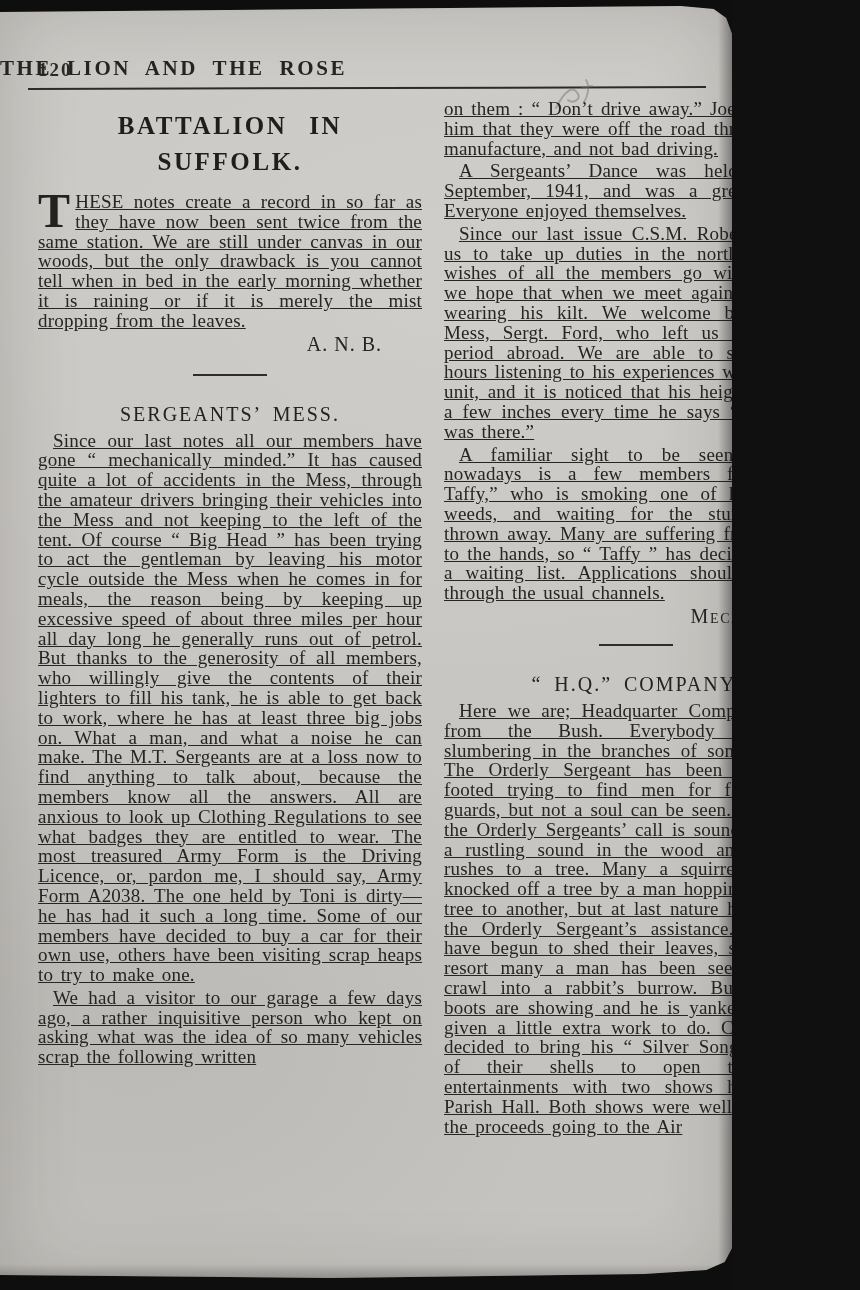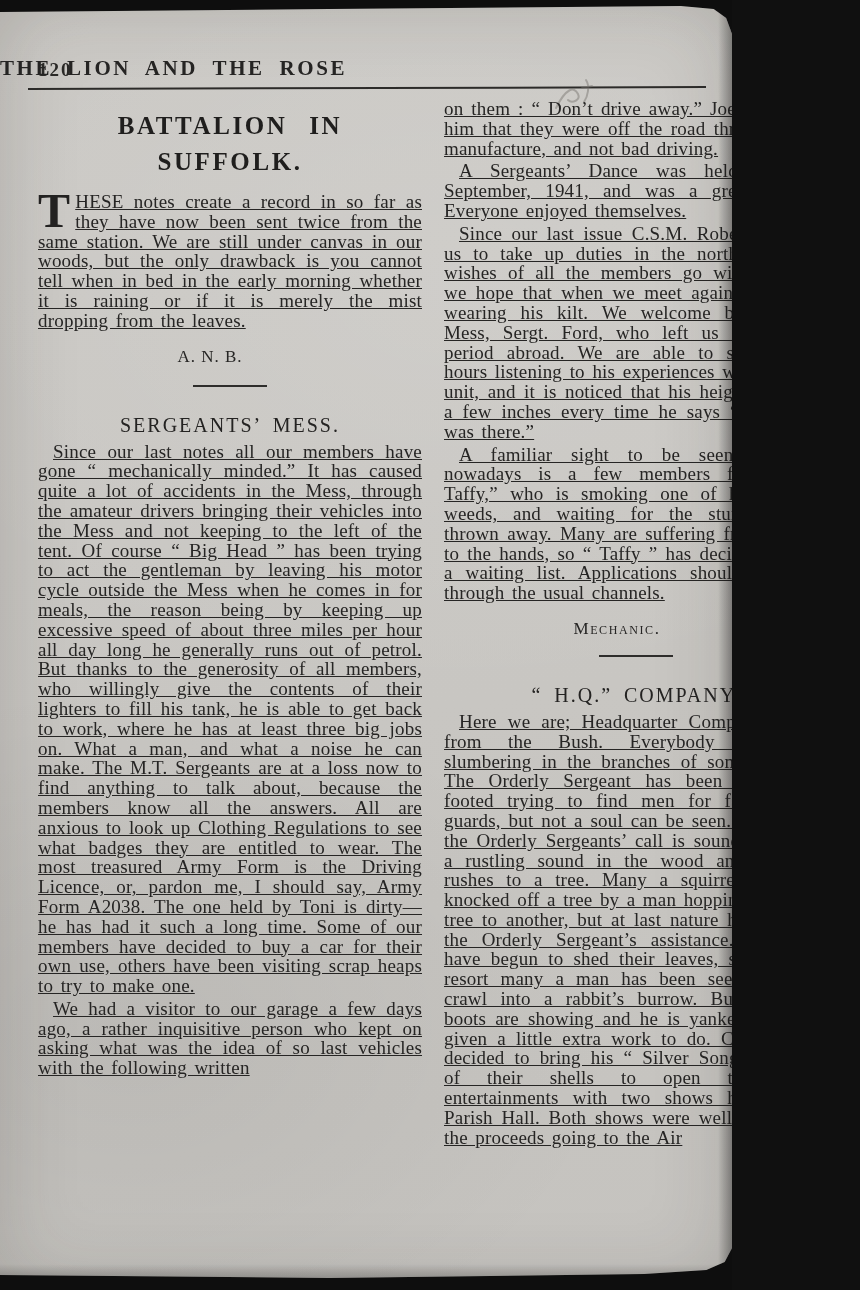--- a/index.html
+++ b/index.html
@@ -75,22 +75,22 @@
   .sec-title + .body { }
 
   .dropcap {
     float: left;
     font-size: 48px; line-height: 36px; height: 37px;
     padding: 1px 5px 0 0;
     font-weight: 700; color: #232221;
   }
 
   .signature {
-    margin-top: 16px; text-align: center; padding-right: 40px;
-    font-size: 17px; letter-spacing: 1px; color: #262524;
+    margin-top: 2px; text-align: right; padding-right: 40px;
+    font-size: 20px; letter-spacing: 1px; color: #262524;
   }
   .sig-smallcaps { font-variant: small-caps; letter-spacing: 1.6px; padding-right: 38px; }
 
   .divider {
     width: 74px; height: 2px; background: #2e2d2b;
     margin: 18px auto 0 auto;
   }
   .col-right .divider { margin-top: 16px; }
 </style>
 </head>
@@ -116,21 +116,21 @@
 
 
       <div class="signature">A. N. B.</div>
 
       <div class="divider"></div>
 
       <h2 class="sec-title">SERGEANTS’ MESS.</h2>
 
       <p class="body indent">Since our last notes all our members have gone “ mechanically minded.”  It has caused quite a lot of accidents in the Mess, through the amateur drivers bringing their vehicles into the Mess and not keeping to the left of the tent.  Of course “ Big Head ” has been trying to act the gentleman by leaving his motor cycle outside the Mess when he comes in for meals, the reason being by keeping up excessive speed of about three miles per hour all day long he generally runs out of petrol. But thanks to the generosity of all members, who willingly give the contents of their lighters to fill his tank, he is able to get back to work, where he has at least three big jobs on.  What a man, and what a noise he can make.  The M.T. Sergeants are at a loss now to find anything to talk about, because the members know all the answers.  All are anxious to look up Clothing Regulations to see what badges they are entitled to wear.  The most treasured Army Form is the Driving Licence, or, pardon me, I should say, Army Form A2038.  The one held by Toni is dirty—he has had it such a long time.  Some of our members have decided to buy a car for their own use, others have been visiting scrap heaps to try to make one.</p>
 
-      <p class="body indent">We had a visitor to our garage a few days ago, a rather inquisitive person who kept on asking what was the idea of so last vehicles with the following written</p>
+      <p class="body indent">We had a visitor to our garage a few days ago, a rather inquisitive person who kept on asking what was the idea of so many vehicles scrap the following written</p>
     </div>
 
     <div class="col col-right">
       <p class="body">on them : “ Don’t drive away.”  Joe had to tell him that they were off the road through faulty manufacture, and not bad driving.</p>
 
       <p class="body indent">A Sergeants’ Dance was held on 26th September, 1941, and was a great success. Everyone enjoyed themselves.</p>
 
       <p class="body indent">Since our last issue C.S.M. Roberts has left us to take up duties in the north.  The best wishes of all the members go with him and we hope that when we meet again he will be wearing his kilt.  We welcome back to the Mess, Sergt. Ford, who left us for a short period abroad. We are able to spend many hours listening to his experiences with the new unit, and it is noticed that his height increases a few inches every time he says “ I know, I was there.”</p>
 
       <p class="body indent">A familiar sight to be seen in camp nowadays is a few members following “ Taffy,” who is smoking one of his Oriental weeds, and waiting for the stumps to be thrown away.  Many are suffering from injuries to the hands, so “ Taffy ” has decided to keep a waiting list.  Applications should be made through the usual channels.</p>

